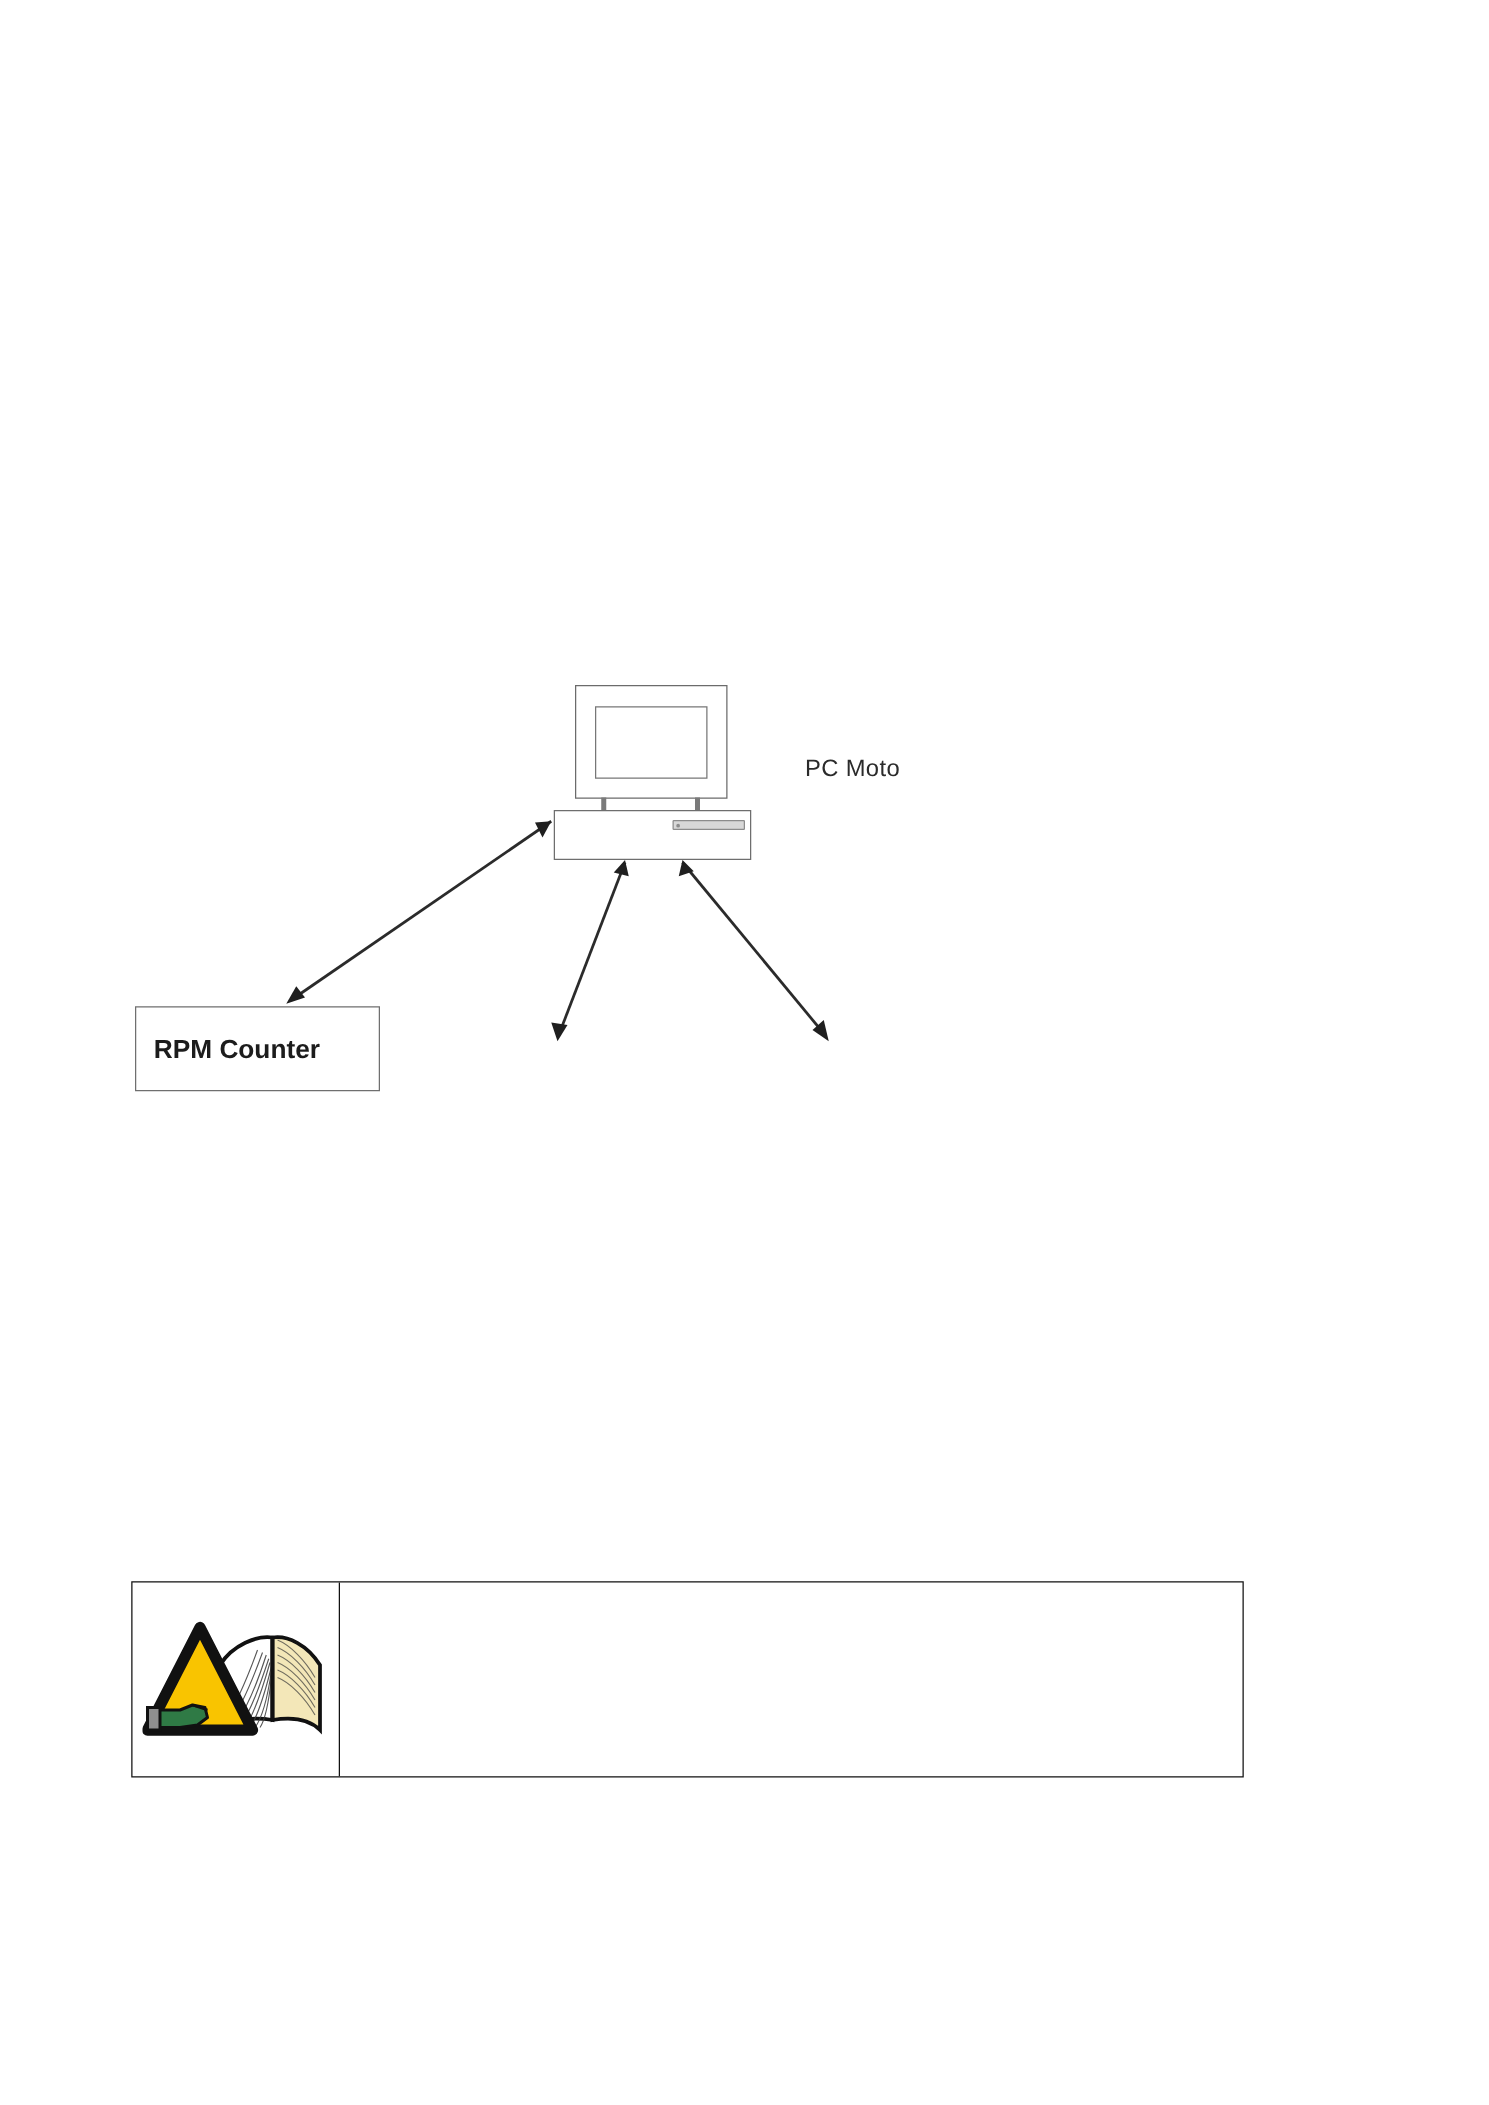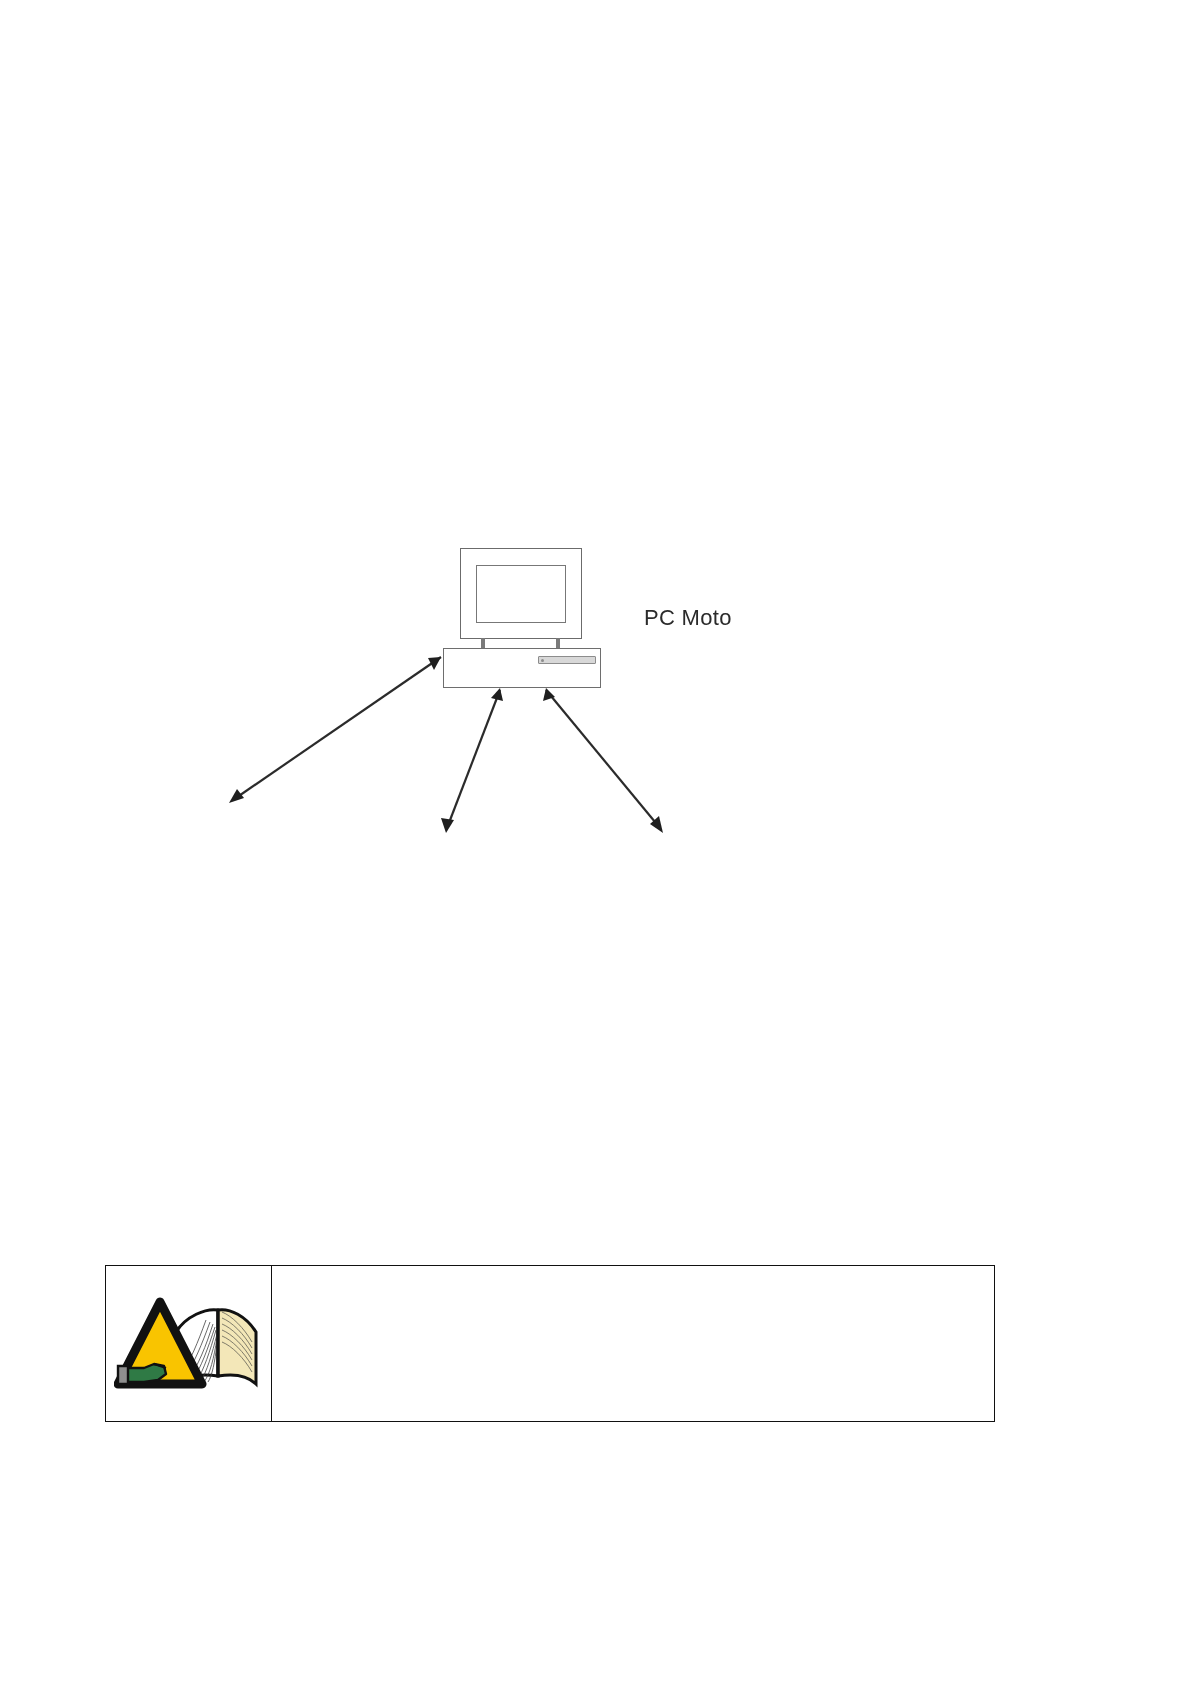--- a/index.html
+++ b/index.html
@@ -109,21 +109,21 @@
     width: 3px;
     height: 3px;
     background: #8c8c8c;
     border-radius: 50%;
   }
 
   .pc-label {
     position: absolute;
     left: 644px;
     top: 605px;
-    font-size: 22px;
+    font-size: 19px;
     color: #2b2b2b;
     letter-spacing: 0.3px;
     white-space: nowrap;
   }
 
   
   .node-box {
     position: absolute;
     border: 1.4px solid #6f6f6f;
     background: #ffffff;
@@ -269,20 +269,23 @@
       <div class="pc-monitor-screen"></div>
       <div class="pc-neck-left"></div>
       <div class="pc-neck-right"></div>
       <div class="pc-base"></div>
       <div class="pc-drive-slot"></div>
       <div class="pc-drive-dot"></div>
     </div>
 
     <div class="pc-label">PC Moto</div>
 
+    <div class="node-box" id="box-rpm">
+      <div class="node-text">RPM Counter</div>
+    </div>
 
 
 
   </div>
 
   <div class="note-callout">
 
     <div class="note-icon-cell">
       <svg class="note-icon-svg" width="150" height="128" viewBox="0 0 150 128">
 

